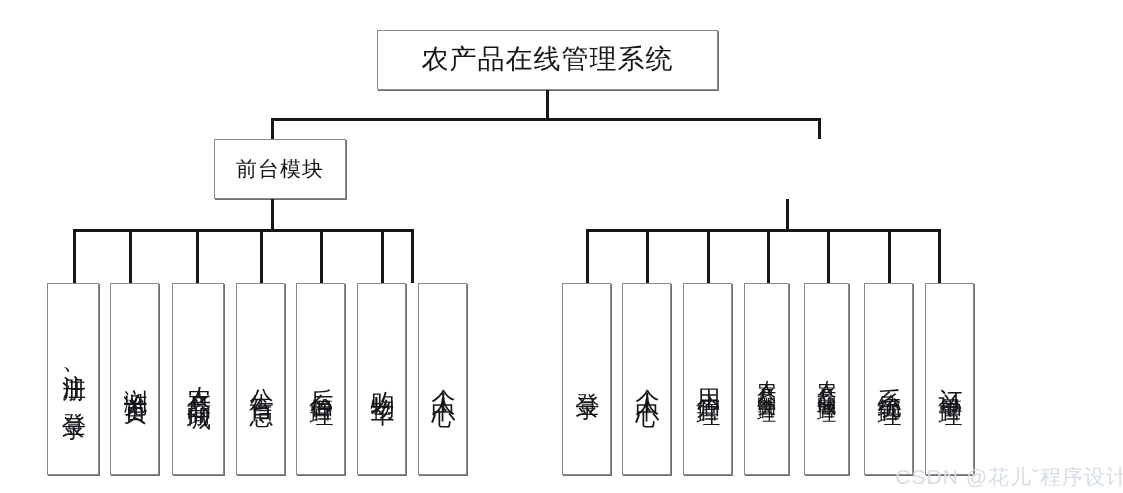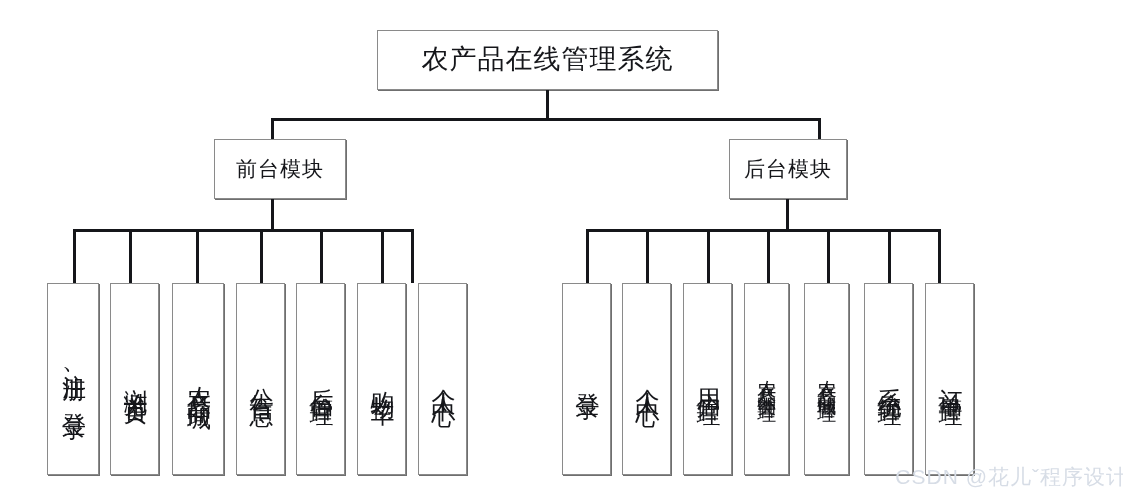--- a/index.html
+++ b/index.html
@@ -103,21 +103,20 @@
   <div class="line v" style="left:411px; top:229px; height:54px;"></div>
 
   <div class="node leaf" style="left:47px;  top:283px; width:52px; height:192px;">注册、登录</div>
   <div class="node leaf" style="left:110px; top:283px; width:49px; height:192px;">浏览首页</div>
   <div class="node leaf" style="left:172px; top:283px; width:52px; height:192px;">农产品商城</div>
   <div class="node leaf" style="left:236px; top:283px; width:49px; height:192px;">公告信息</div>
   <div class="node leaf" style="left:296px; top:283px; width:49px; height:192px;">后台管理</div>
   <div class="node leaf" style="left:357px; top:283px; width:49px; height:192px;">购物车</div>
   <div class="node leaf" style="left:418px; top:283px; width:49px; height:192px;">个人中心</div>
 
-  <div class="node level2" style="left:729px; top:139px; width:118px; height:60px;">后台模块</div>
 
   <div class="line v" style="left:786px; top:199px; height:32px;"></div>
   <div class="line h" style="left:586px; top:229px; width:355px;"></div>
 
   <div class="line v" style="left:586px; top:229px; height:54px;"></div>
   <div class="line v" style="left:646px; top:229px; height:54px;"></div>
   <div class="line v" style="left:707px; top:229px; height:54px;"></div>
   <div class="line v" style="left:767px; top:229px; height:54px;"></div>
   <div class="line v" style="left:827px; top:229px; height:54px;"></div>
   <div class="line v" style="left:888px; top:229px; height:54px;"></div>

